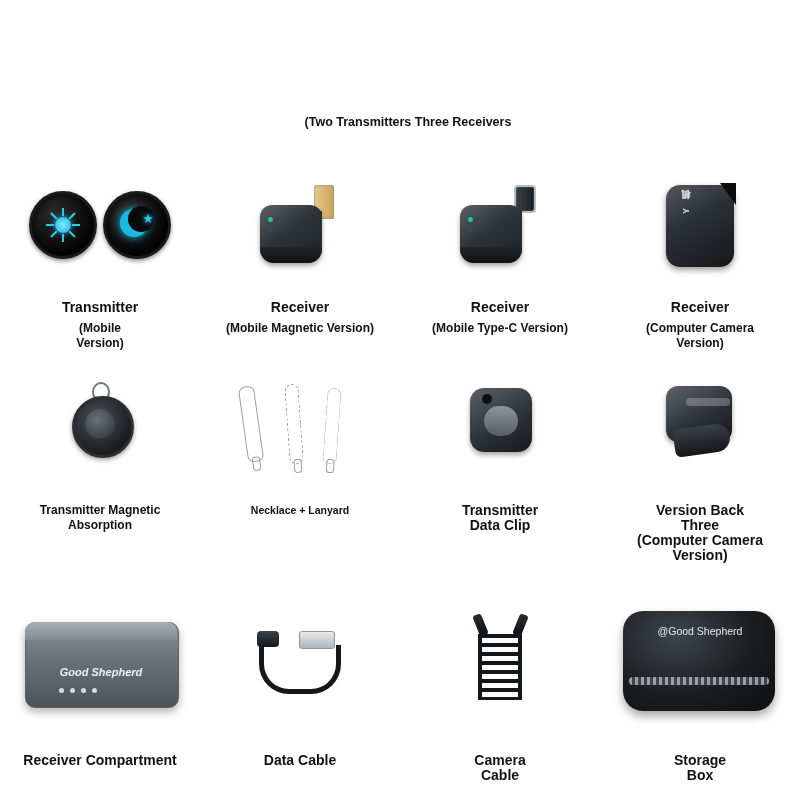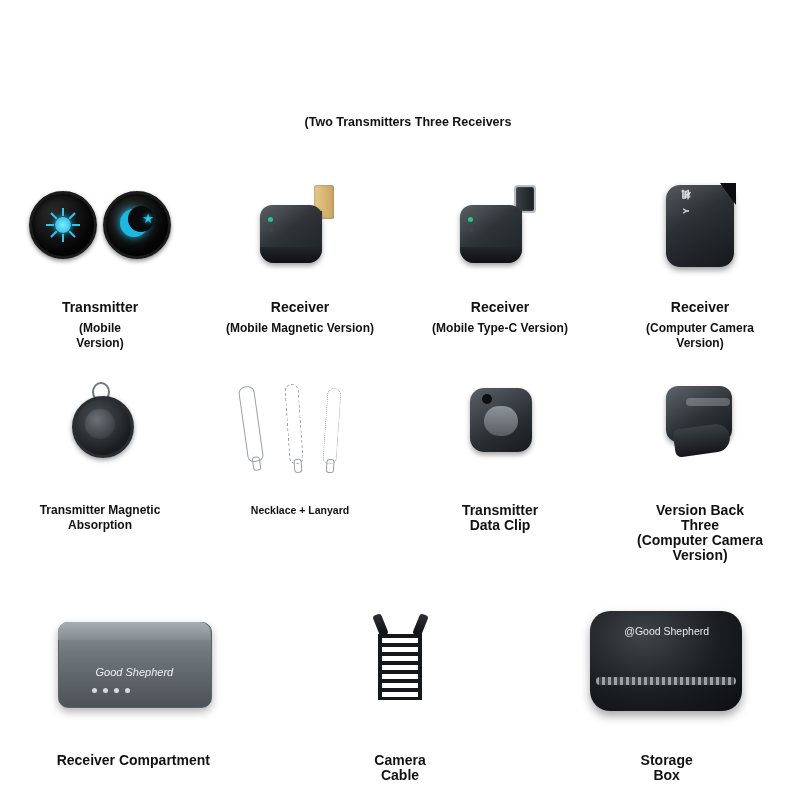--- a/index.html
+++ b/index.html
@@ -192,21 +192,21 @@
     background: linear-gradient(180deg,#8f969c 0%, #6f767c 35%, #4c5257 100%);
     box-shadow: 0 4px 8px rgba(0,0,0,.3);
     border:1px solid #5b6166;
   }
   .charger .lid {
     position:absolute; left:10px; top:14px; width:152px; height:18px; border-radius:10px 10px 0 0;
     background: linear-gradient(180deg,#a7aeb4,#848b91);
   }
   .charger .brand {
     position:absolute; left:0; top:58px; width:172px; text-align:center; color:#eef1f3; font-size:11px;
-    font-style: italic; font-weight:normal;
+    font-style: italic; font-weight:bold;
   }
   .charger .leds { position:absolute; left:44px; top:80px; display:flex; gap:6px; }
   .charger .leds i { width:5px; height:5px; border-radius:50%; background:#d6dbdf; display:block; }
 
   .cable { position:relative; width:110px; height:96px; }
   .cable .usb {
     position:absolute; left:54px; top:16px; width:34px; height:16px; border-radius:3px;
     background: linear-gradient(180deg,#e9ecef,#aeb4b9); border:1px solid #8e9499;
   }
   .cable .typec {
@@ -425,20 +425,32 @@
                 <i></i>
                 <i></i>
               </div>
           </div>
         </div>
         <div class="cap cap-wrap">
           <div class="cap-main">Receiver Compartment</div>
         </div>
       </div>
 
+      <div class="cell">
+        <div class="art">
+          <div class="cable">
+            <div class="typec"></div>
+            <div class="usb"></div>
+            <div class="wire"></div>
+          </div>
+        </div>
+        <div class="cap cap-wrap">
+          <div class="cap-main">Data Cable</div>
+        </div>
+      </div>
 
       <div class="cell">
         <div class="art">
           <div class="camcable">
             <div class="jack j1"></div>
             <div class="jack j2"></div>
             <div class="coil"></div>
           </div>
         </div>
         <div class="cap cap-wrap">

